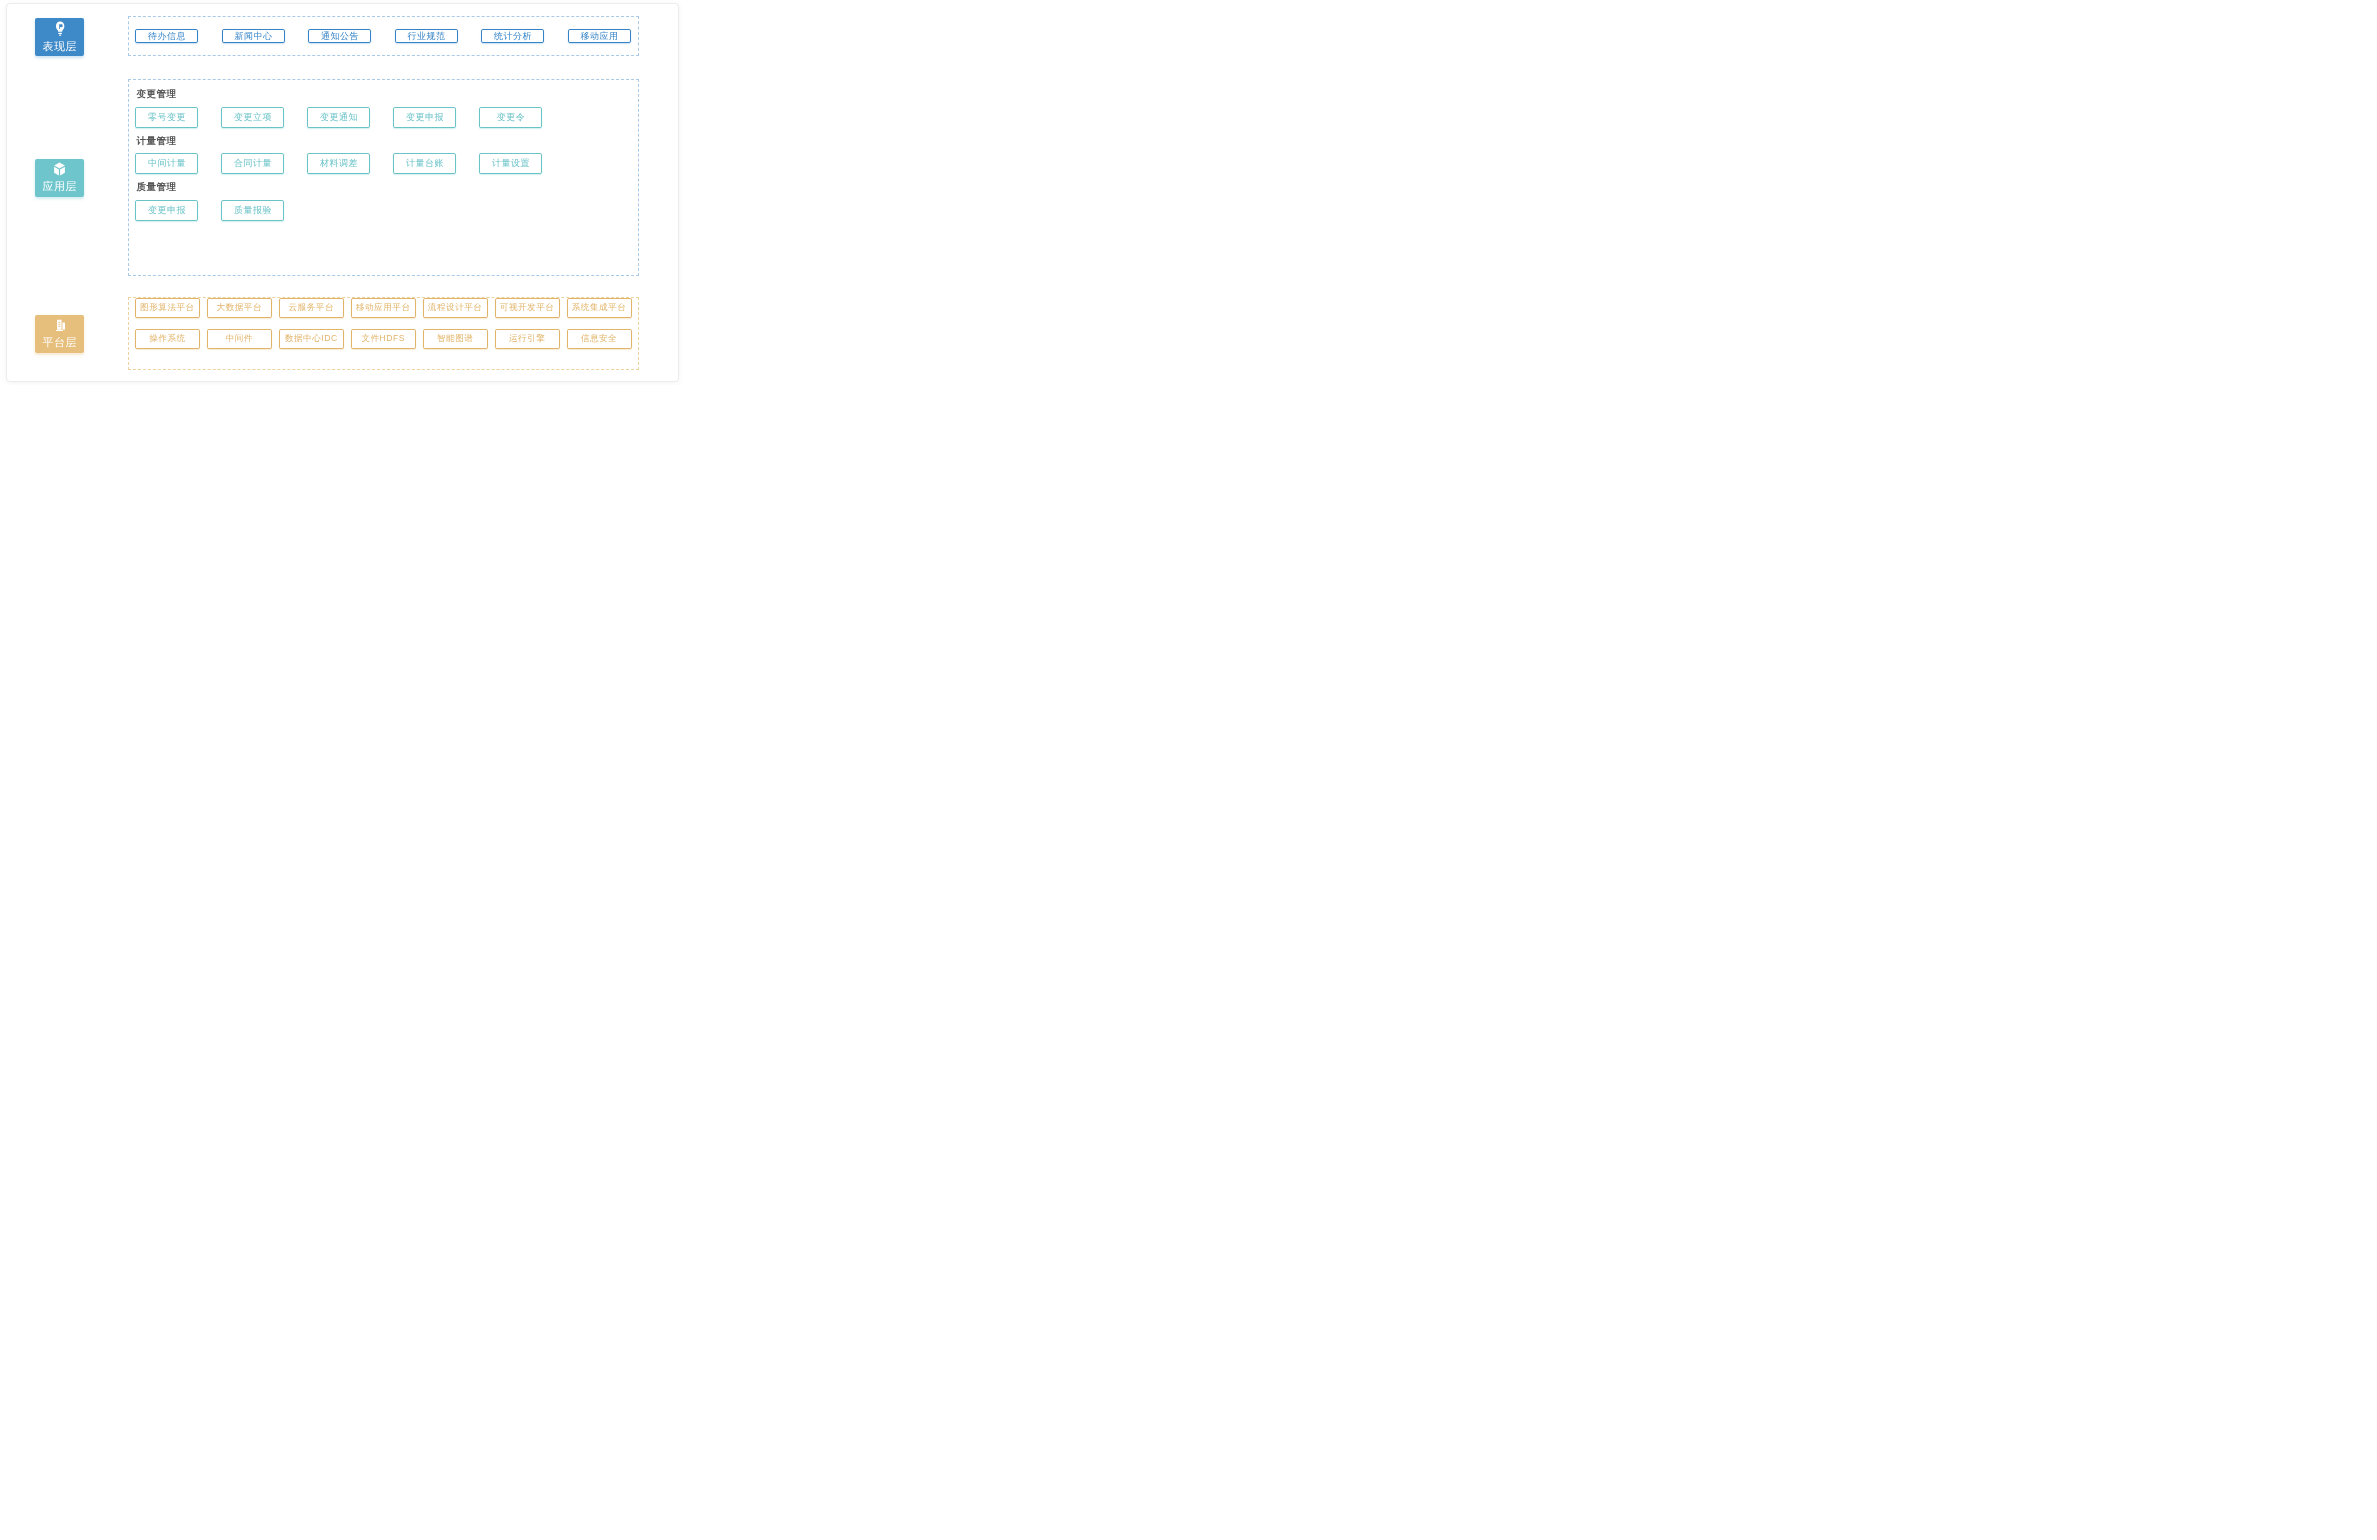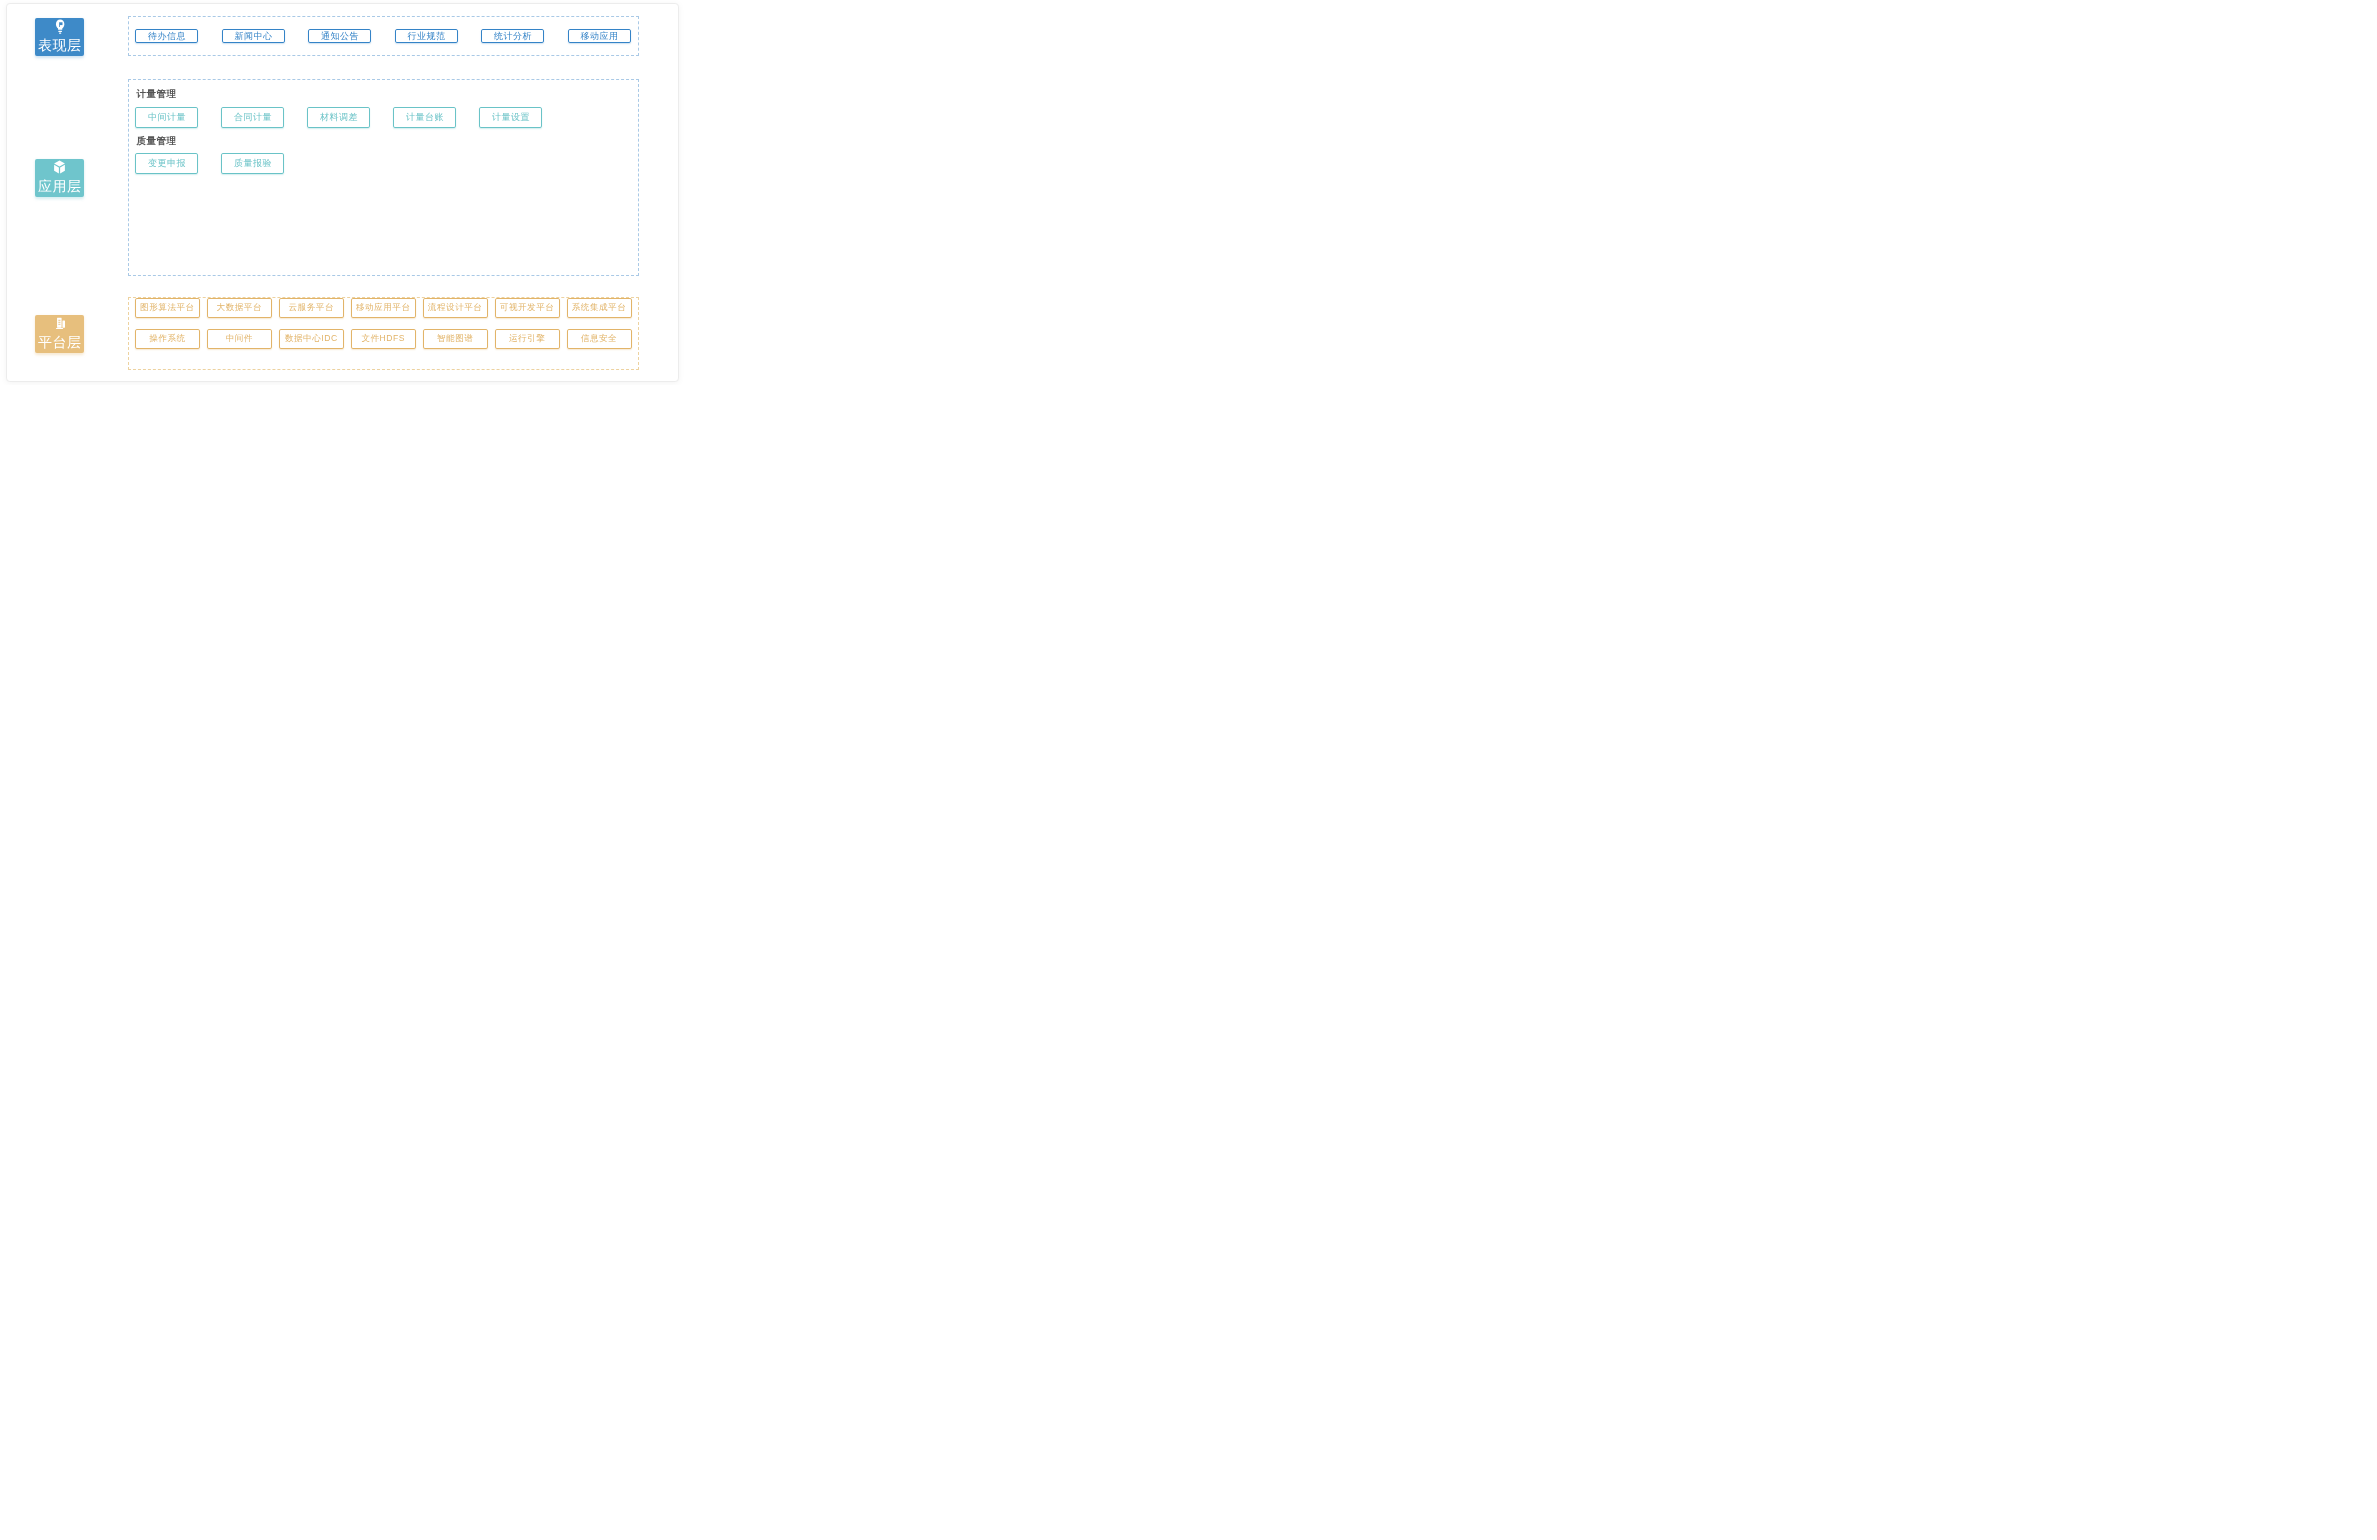--- a/index.html
+++ b/index.html
@@ -12,21 +12,21 @@
     position:absolute;left:5.7px;top:2.9px;right:5.7px;bottom:3.3px;
     background:#fff;border:0.5px solid #ececec;border-radius:3.8px;
     box-shadow:0 1px 6.7px rgba(0,0,0,0.05);
   }
   
   .layer-box{
     position:absolute;left:28.5px;width:49px;height:38px;border-radius:1.9px;
     display:flex;flex-direction:column;align-items:center;justify-content:center;
     gap:2.9px;color:#fff;
   }
-  .layer-box .layer-label{font-size:14px;letter-spacing:0.5px;}
+  .layer-box .layer-label{font-size:11px;letter-spacing:0.5px;}
   .layer-box.blue{top:14.3px;background:var(--c-presentation-accent,#3E8AC8);box-shadow:0 1.4px 2.9px rgba(62,138,200,0.25);}
   .layer-box.teal{top:155px;background:var(--c-application-accent,#6FC5CC);box-shadow:0 1.4px 2.9px rgba(111,197,204,0.3);}
   .layer-box.tan{top:311px;background:var(--c-platform-accent,#E7BF7D);box-shadow:0 1.4px 2.9px rgba(231,191,125,0.35);}
   .layer-box .icon{height:15px;display:flex;align-items:center;justify-content:center;}
   
   .panel{position:absolute;left:121px;width:511px;box-sizing:border-box;}
   .panel.blue-dash{border:1px dashed var(--c-presentation-dash,#A9C9E6);}
   .panel.tan-dash{border:1px dashed var(--c-platform-dash,#EDD2A0);}
   .top-panel{top:12.4px;height:40px;display:flex;align-items:center;justify-content:space-between;padding:0 6.7px;}
   .app-panel{top:75px;height:197px;padding:5.7px 6.7px 0;}
@@ -120,20 +120,35 @@
       <div class="btn blue-btn">行业规范</div>
 
       <div class="btn blue-btn">统计分析</div>
 
       <div class="btn blue-btn">移动应用</div>
     </div>
 
   <div class="panel blue-dash app-panel">
 
 
+      <div class="app-group">
+        <div class="group-header">变更管理</div>
+        <div class="row left">
+
+            <div class="btn teal-btn">零号变更</div>
+
+            <div class="btn teal-btn">变更立项</div>
+
+            <div class="btn teal-btn">变更通知</div>
+
+            <div class="btn teal-btn">变更申报</div>
+
+            <div class="btn teal-btn">变更令</div>
+          </div>
+      </div>
 
       <div class="app-group">
         <div class="group-header">计量管理</div>
         <div class="row left">
 
             <div class="btn teal-btn">中间计量</div>
 
             <div class="btn teal-btn">合同计量</div>
 
             <div class="btn teal-btn">材料调差</div>

